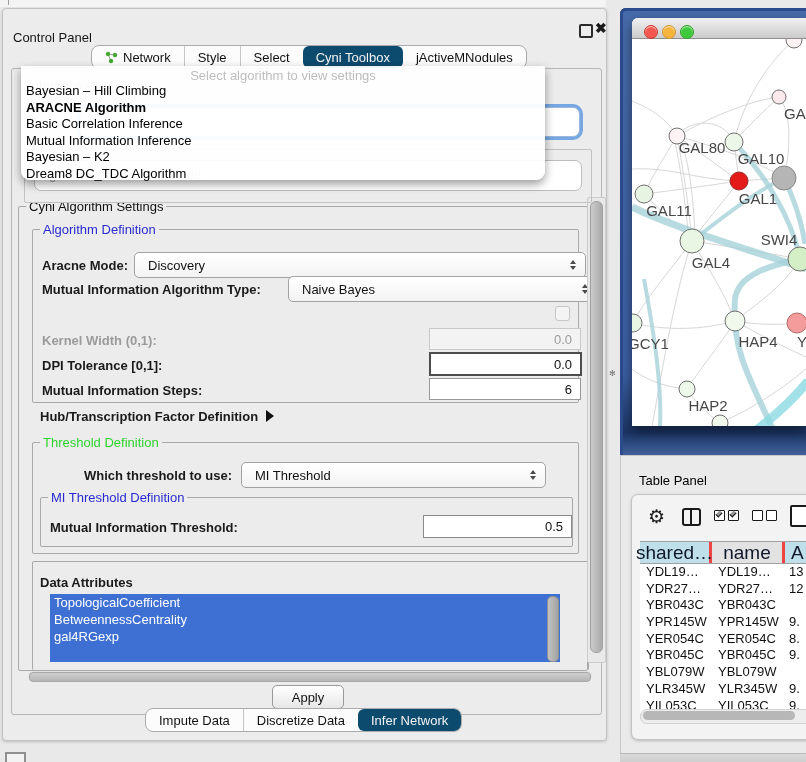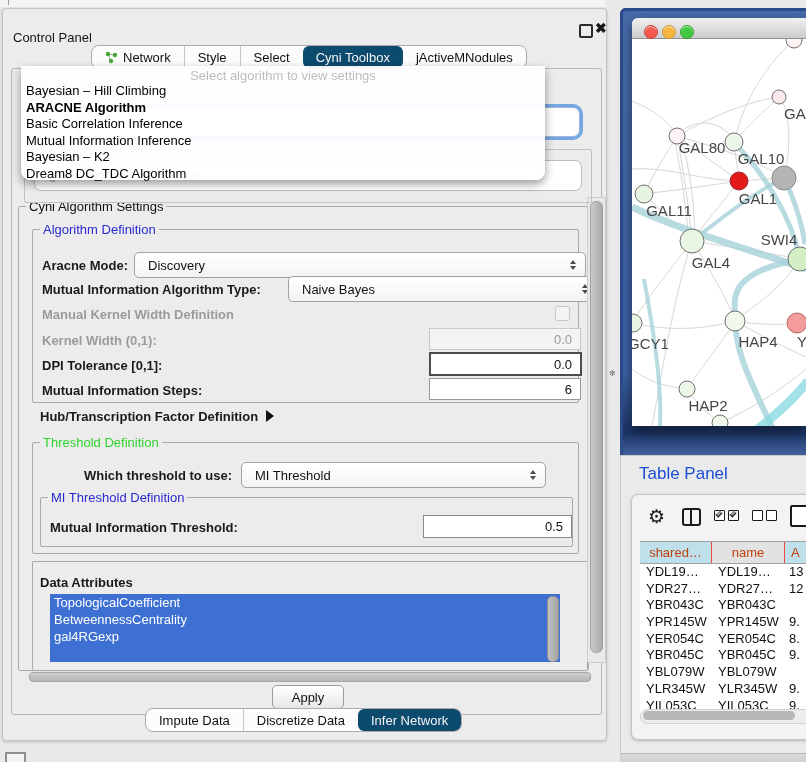--- a/index.html
+++ b/index.html
@@ -53,31 +53,31 @@
   .hscroll .thumb{position:absolute;left:1px;top:1px;width:560px;height:8px;border-radius:4px;background:linear-gradient(#cfcfcf,#b6b6b6);border:1px solid #a8a8a8;}
   .btn{display:flex;align-items:center;justify-content:center;background:linear-gradient(#ffffff,#e7e7e7);border:1px solid #9a9a9a;border-radius:5px;font-size:13px;color:#111;}
   
   .blue-frame{left:620px;top:8px;width:186px;height:447px;border-radius:6px 0 0 0;background:linear-gradient(180deg,#476ba9 0%,#3b5fa2 82%,#1b3464 95%,#41619b 100%);box-shadow:inset 3px 0 0 #2c4b8d, inset 0 3px 0 #2c4b8d;}
   .mac-win{left:632px;top:18px;width:174px;height:408px;background:#fff;border-radius:6px 0 0 0;box-shadow:0 5px 12px rgba(0,0,0,.5);}
   .mac-title{position:absolute;left:0;top:0;width:100%;height:20px;background:linear-gradient(#f1f1f1,#cbcbcb);border-bottom:1px solid #8f8f8f;border-radius:6px 0 0 0;}
   .light{position:absolute;top:7px;width:12px;height:12px;border-radius:50%;box-shadow:inset 0 1px 1px rgba(255,255,255,.7);}
   .net-canvas{position:absolute;left:0;top:21px;width:174px;height:387px;overflow:hidden;background:#fff;}
   
   .tp{left:620px;top:455px;width:186px;height:307px;background:#eaeaea;border-top:1px solid #c8c8c8;border-left:1px solid #c8c8c8;}
-  .tp-title{position:absolute;left:18px;top:8px;font-size:17px;color:#1d4ed8;}
+  .tp-title{position:absolute;left:18px;top:17px;font-size:13px;color:#000000;}
   .card{position:absolute;left:10px;top:38px;width:190px;height:244px;background:#f3f3f3;border:1px solid #c4c4c4;border-radius:7px;box-shadow:0 1px 3px rgba(0,0,0,.22);}
   .gear{position:absolute;left:16px;top:10px;font-size:19px;color:#1a1a1a;}
   .icon-split{position:absolute;left:50px;top:13px;width:15px;height:14px;border:2px solid #1a1a1a;border-radius:3px;}
   .icon-split:after{content:"";position:absolute;left:6px;top:0;width:2px;height:14px;background:#1a1a1a;}
   .cb{position:absolute;width:9px;height:9px;border:1.5px solid #1a1a1a;border-radius:1px;background:#fff;}
   .cb .tick{position:absolute;left:1px;top:1px;width:5px;height:3px;border-left:1.5px solid #1a1a1a;border-bottom:1.5px solid #1a1a1a;transform:rotate(-45deg);}
   .icon-doc{position:absolute;left:158px;top:10px;width:24px;height:18px;border:2px solid #1a1a1a;border-radius:2px;background:#fff;}
   .tbl{position:absolute;left:8px;top:46px;width:210px;background:#fff;}
   .tbl-head{display:flex;height:21px;border-top:1px solid #a0a0a0;border-bottom:1px solid #a0a0a0;}
-  .th{display:flex;align-items:center;justify-content:center;font-size:13px;color:#c2410c;border-right:1px solid #ef4444;box-sizing:border-box;}
+  .th{display:flex;align-items:center;justify-content:center;font-size:19px;color:#0f172a;border-right:3px solid #ef4444;box-sizing:border-box;}
   .th.c0{width:72px;background:#bfe0eb;}
   .th.c1{width:73px;background:#e2e2e2;}
   .th.c2{width:64px;background:#bfe0eb;justify-content:flex-start;padding-left:6px;}
   .tr{display:flex;height:16.7px;line-height:16.7px;font-size:13px;color:#111;}
   .td{overflow:hidden;white-space:nowrap;box-sizing:border-box;}
   .td.c0{width:72px;padding-left:6px;}
   .td.c1{width:73px;padding-left:6px;}
   .td.c2{width:64px;padding-left:4px;}
   .tbl-hscroll{position:absolute;left:8px;top:214px;width:178px;height:13px;background:#ededed;border:1px solid #d2d2d2;border-radius:7px;}
   .tbl-hscroll .thumb{position:absolute;left:2px;top:1px;width:152px;height:9px;background:#b7b7b7;border-radius:5px;}
@@ -152,21 +152,20 @@
 
       <div class="lbl" style="left:30px;top:213px;">Mutual Information Algorithm Type:</div>
       <div class="combo" style="left:264px;top:207px;width:295px;height:24px;margin-left:12px;">
         <span>Naive Bayes</span>
         <span class="spin">
             <i class="up"></i>
             <i class="dn"></i>
           </span>
       </div>
 
-      <div class="lbl dis" style="left:30px;top:238px;">Manual Kernel Width Definition</div>
       <div class="checkbox" style="left:543px;top:237px;"></div>
 
       <div class="lbl dis" style="left:30px;top:264px;">Kernel Width (0,1):</div>
       <div class="field dis" style="left:417px;top:259px;width:142px;height:20px;">
           <span>0.0</span>
         </div>
 
       <div class="lbl" style="left:30px;top:289px;">DPI Tolerance [0,1]:</div>
       <div class="field dark" style="left:417px;top:283px;width:141px;height:20px;">
           <span>0.0</span>

